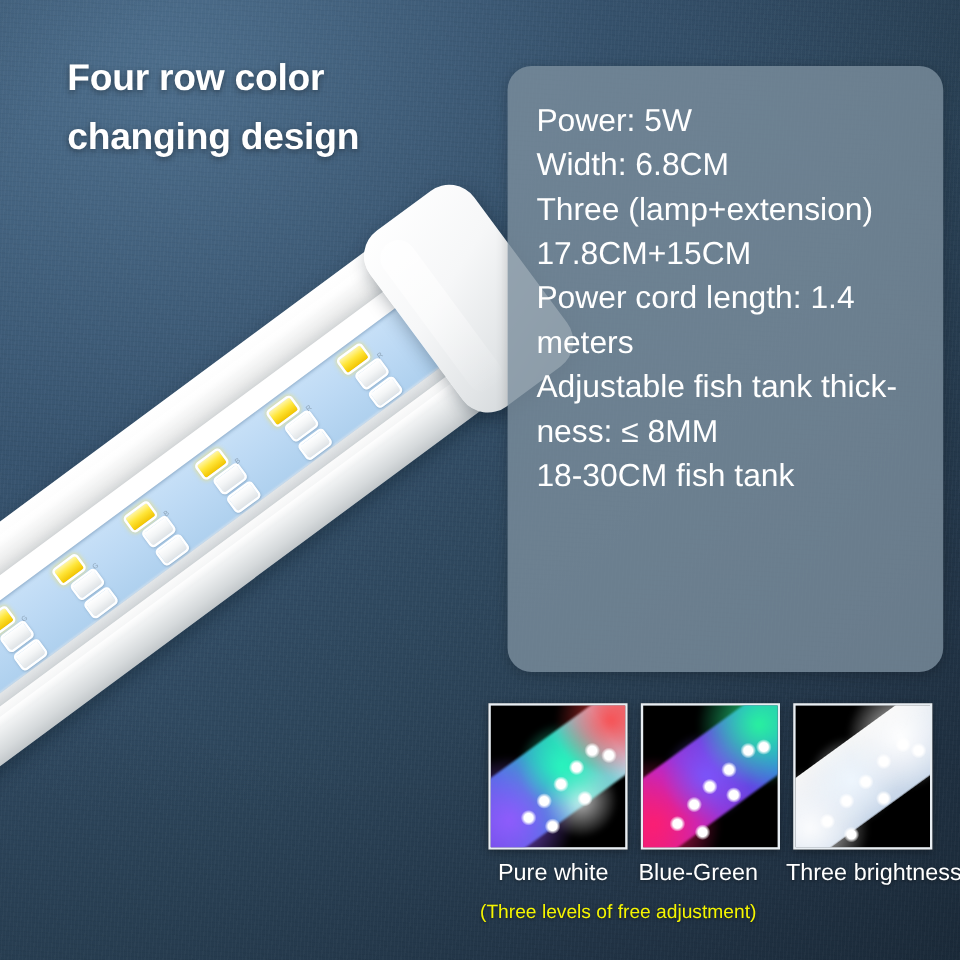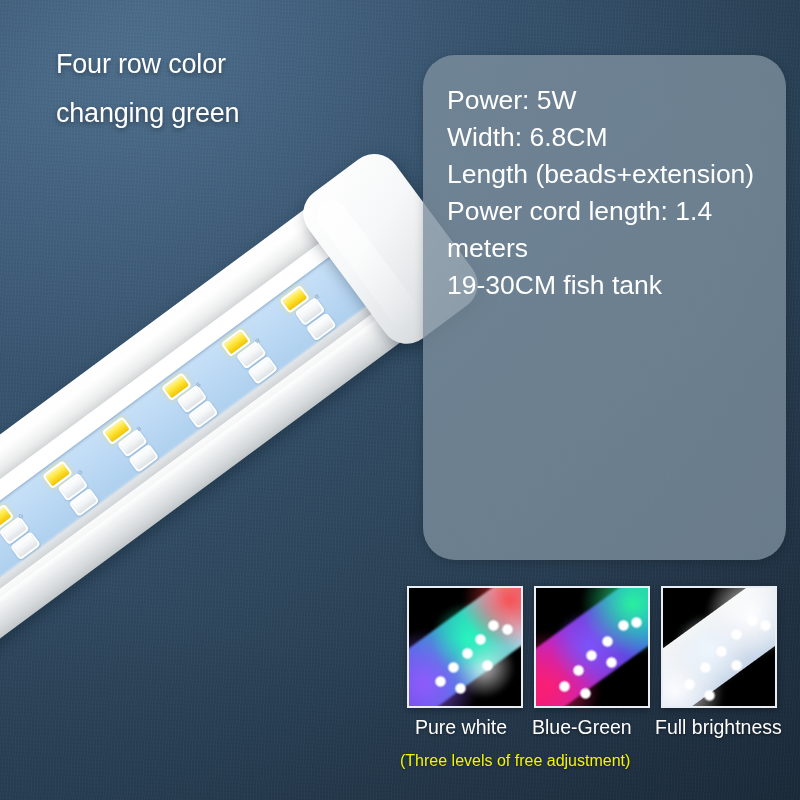--- a/index.html
+++ b/index.html
@@ -23,32 +23,32 @@
     opacity:.85;
   }
   #stage::after{
     content:"";position:absolute;inset:0;pointer-events:none;
     background:radial-gradient(105% 95% at 42% 38%, rgba(0,0,0,0) 45%, rgba(10,20,30,0.30) 100%);
   }
 
   
   .title{
     position:absolute;left:56px;top:40px;width:380px;
-    color:#ffffff;font-size:27px;line-height:49px;font-weight:normal;
+    color:#ffffff;font-size:31px;line-height:49px;font-weight:bold;
     letter-spacing:-0.2px;
     text-shadow:0 2px 5px rgba(0,0,0,.40);
     z-index:8;
   }
   .title div{white-space:nowrap;}
 
   
   .spec-panel{
     position:absolute;left:423px;top:55px;width:363px;height:505px;
     background:rgba(124,143,157,0.80);
-    border-radius:32px;
+    border-radius:20px;
     box-shadow:0 2px 10px rgba(0,0,0,.18);
     z-index:8;
   }
   .spec-list{
     position:absolute;left:24px;top:27px;right:10px;
     color:#ffffff;font-size:26.5px;line-height:37px;
   }
   .spec-list div{white-space:nowrap;}
 
   
@@ -204,31 +204,34 @@
     text-shadow:0 1px 3px rgba(0,0,0,.45);
   }
 </style>
 </head>
 <body>
 
 <div id="stage">
 
   <div class="title">
     <div>Four row color</div>
-    <div>changing green</div>
+    <div>changing design</div>
   </div>
 
   <div class="spec-panel">
     <div class="spec-list">
       <div>Power: 5W</div>
       <div>Width: 6.8CM</div>
-      <div>Length (beads+extension)</div>
+      <div>Three (lamp+extension)</div>
+      <div>17.8CM+15CM</div>
       <div>Power cord length: 1.4</div>
       <div>meters</div>
-      <div>19-30CM fish tank</div>
+      <div>Adjustable fish tank thick-</div>
+      <div>ness: ≤ 8MM</div>
+      <div>18-30CM fish tank</div>
     </div>
   </div>
 
   <div class="product">
     <div class="lamp-wrap">
       <div class="lamp-rear"></div>
       <div class="lamp-body">
         <div class="pcb" id="pcb">
             <div class="led w" style="left: 161.5px; top: 5px;"></div>
             <div class="led c" style="left: 166.5px; top: 24px;"></div>
@@ -300,18 +303,18 @@
         <div class="tdot" style="left: 74%; top: 22%;"></div>
         <div class="tdot" style="left: 36%; top: 86%;"></div>
         <div class="tdot" style="left: 60%; top: 60%;"></div>
         <div class="tdot" style="left: 86%; top: 26%;"></div>
       </div>
   </div>
 
   <div class="captions">
     <div class="cap c1">Pure white</div>
     <div class="cap c2">Blue-Green</div>
-    <div class="cap c3">Full brightness</div>
+    <div class="cap c3">Three brightness</div>
   </div>
 
   <div class="note">(Three levels of free adjustment)</div>
 
 </div>
 
 </body></html>

